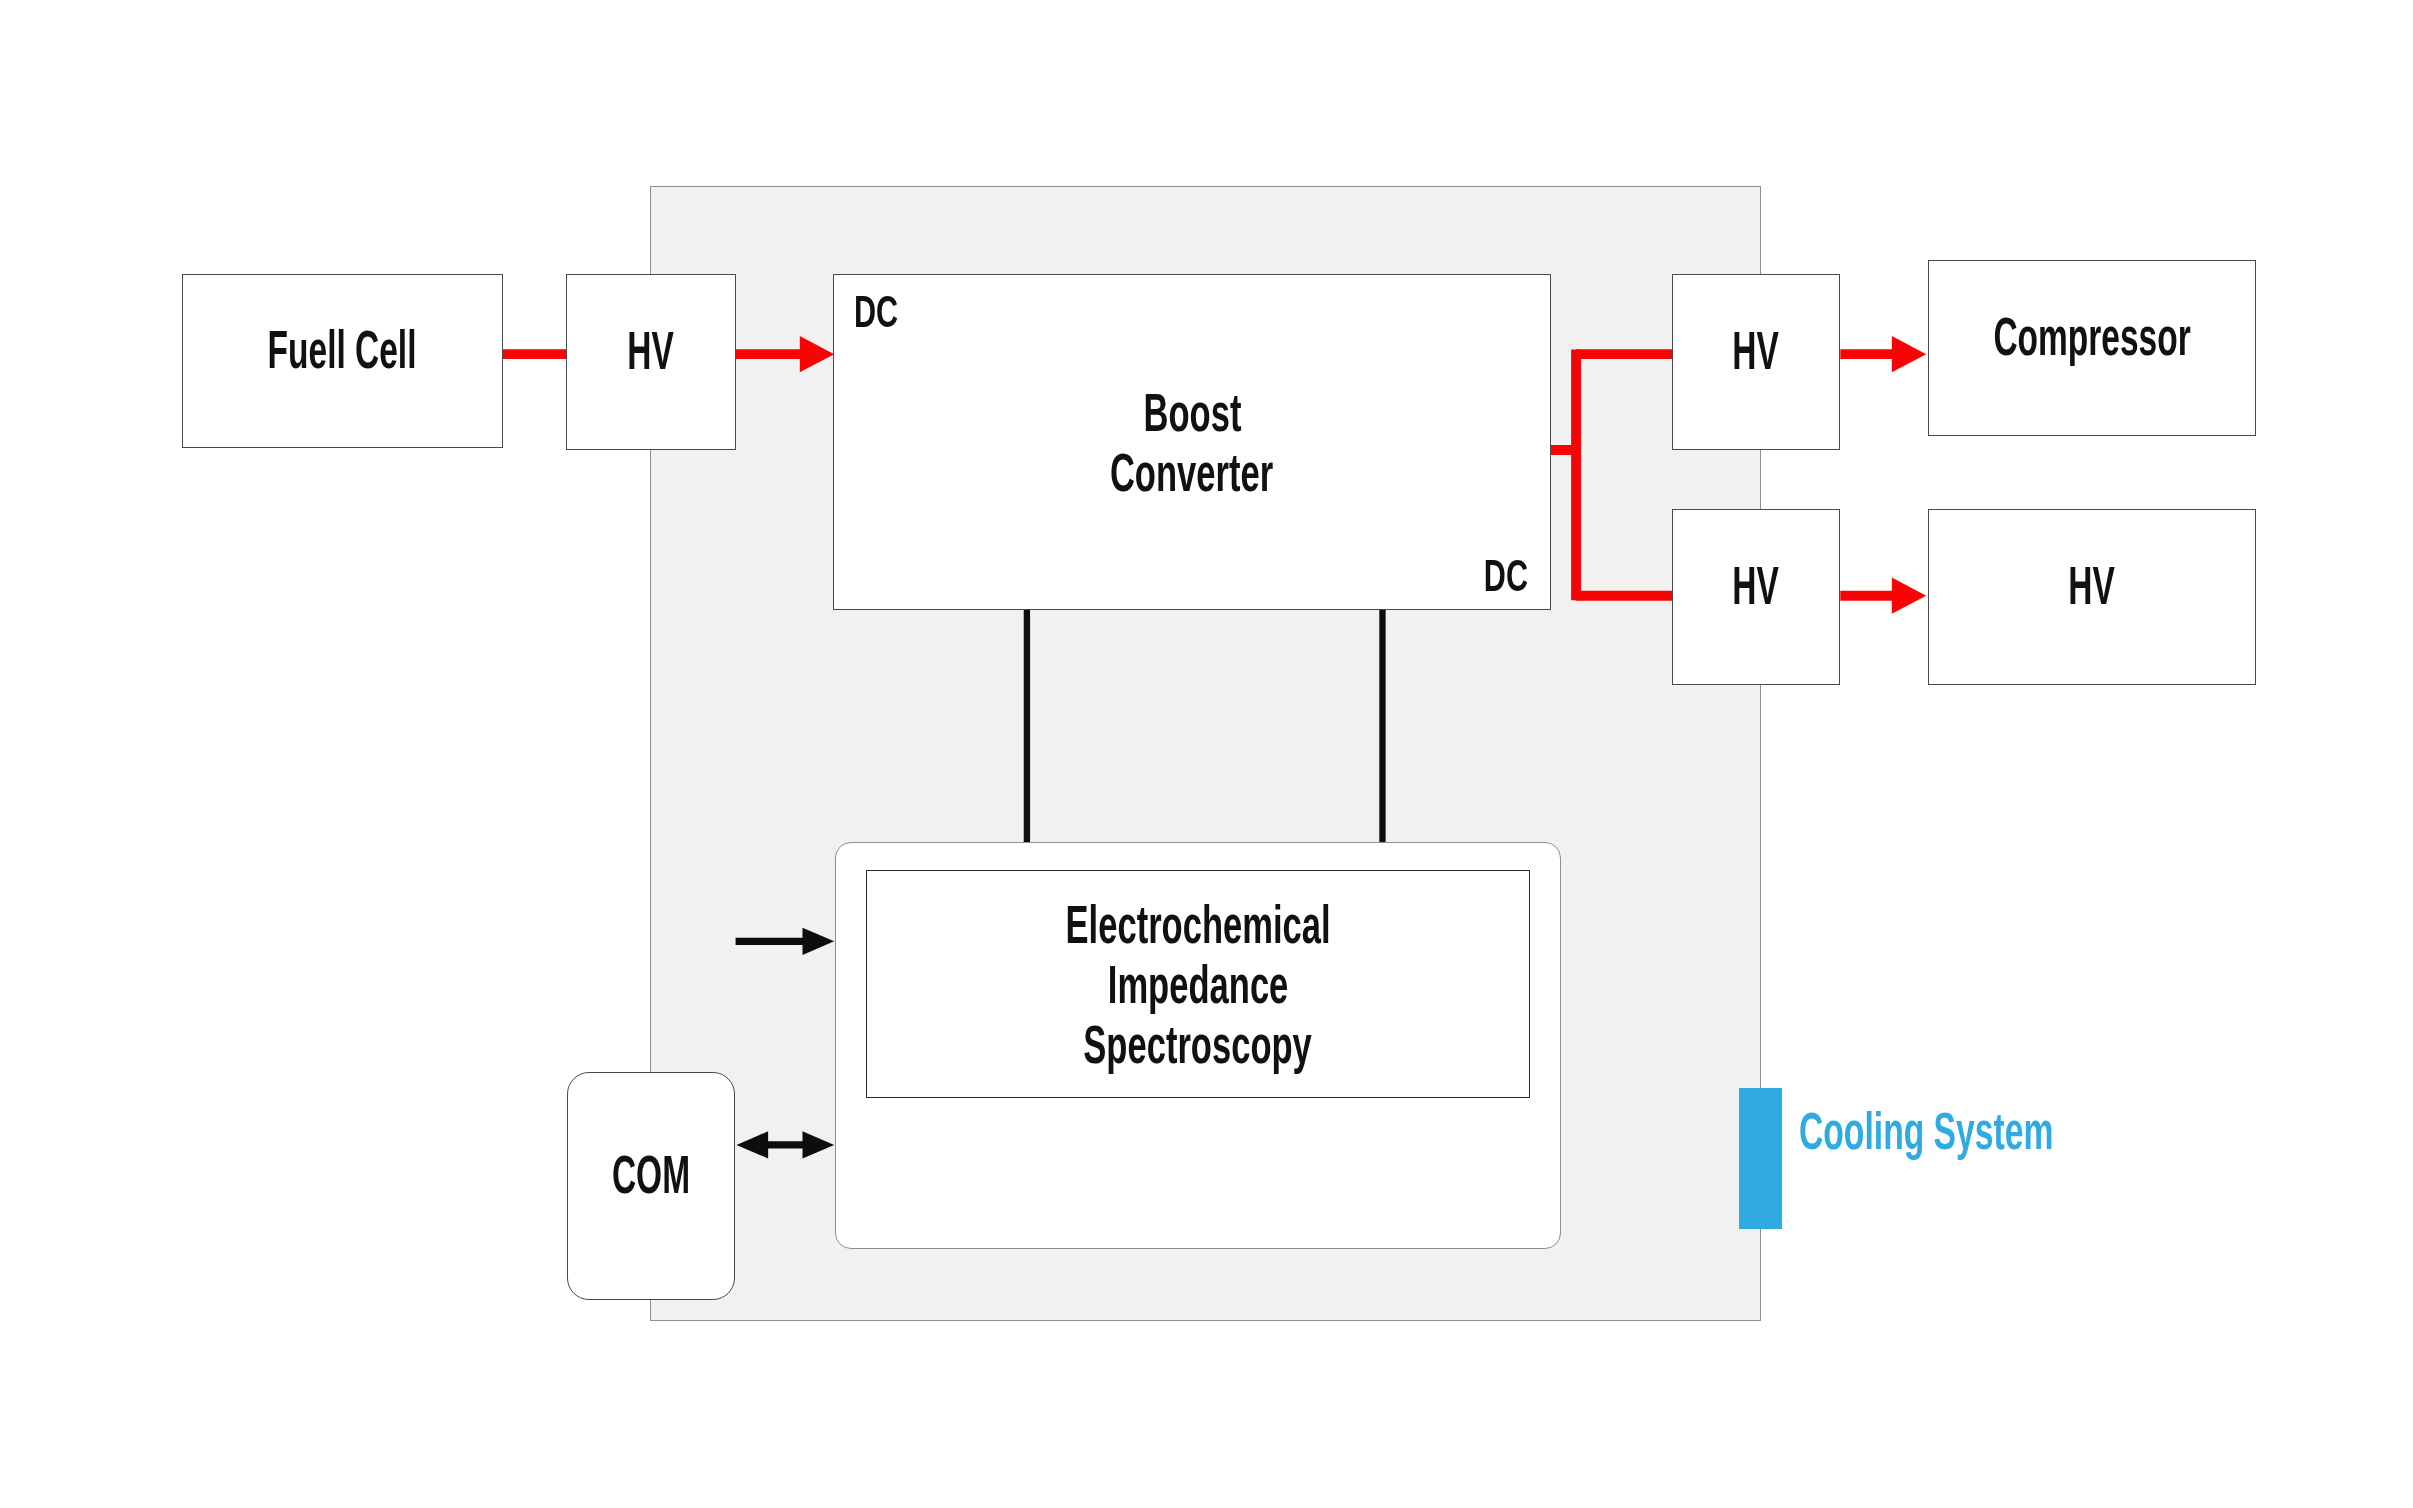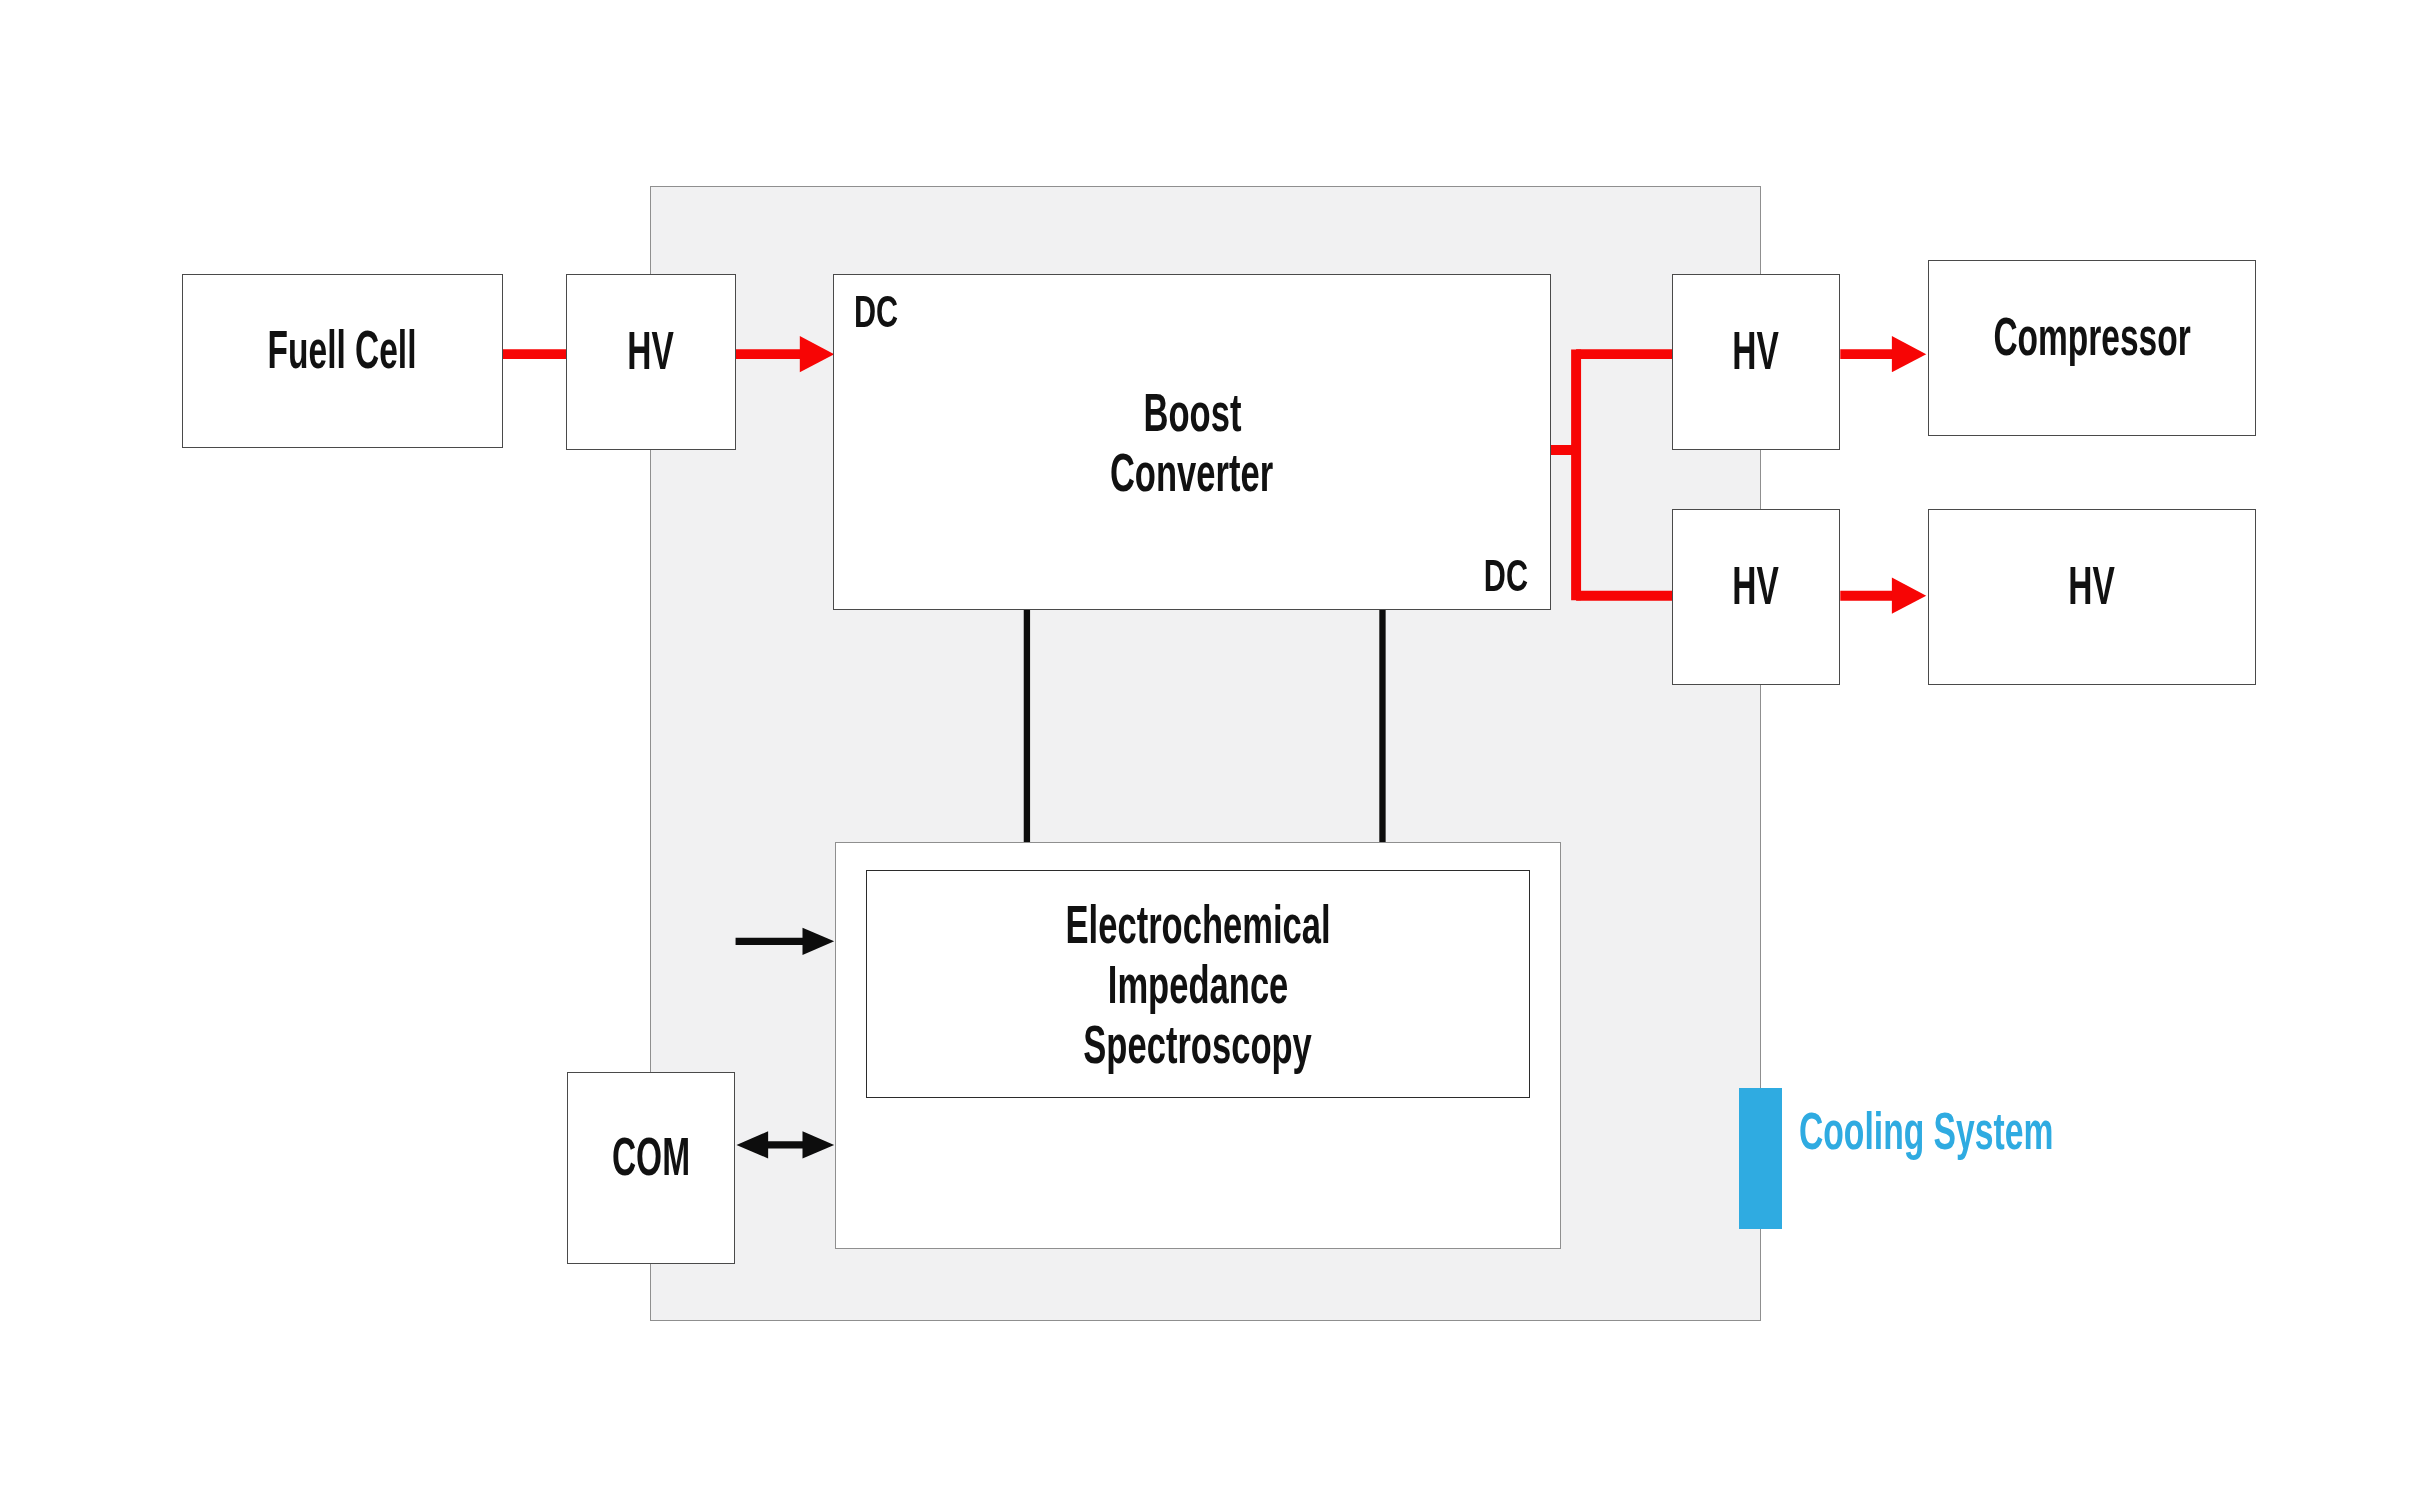--- a/index.html
+++ b/index.html
@@ -54,22 +54,22 @@
   }
   
   .fuel-cell   { left: 158px;  top: 274px;  width: 321px; height: 174px; margin-left: 24px; }
   .hv-in       { left: 566px;  top: 274px;  width: 170px; height: 176px; }
   .boost       { left: 833px;  top: 274px;  width: 718px; height: 336px; padding-bottom: 0; flex-direction: column; }
   .hv-comp     { left: 1672px; top: 274px;  width: 168px; height: 176px; }
   .compressor  { left: 1928px; top: 260px;  width: 328px; height: 176px; }
   .hv-mid      { left: 1672px; top: 509px;  width: 168px; height: 176px; }
   .hv-out      { left: 1928px; top: 509px;  width: 328px; height: 176px; }
   .lv          { left: 567px;  top: 842px;  width: 168px; height: 176px; }
-  .com         { left: 567px;  top: 1072px; width: 168px; height: 192px; }
-  .eis-outer   { left: 835px;  top: 842px;  width: 726px; height: 407px; padding: 0; align-items: flex-start; justify-content: flex-start; }
+  .com         { left: 567px;  top: 1072px; width: 168px; height: 228px; border-radius: 22px; }
+  .eis-outer   { left: 835px;  top: 842px;  width: 726px; height: 407px; padding: 0; align-items: flex-start; justify-content: flex-start; border-radius: 16px; }
   .eis-inner   {
     position: absolute;
     left: 30px; top: 27px;
     width: 664px; height: 228px;
     border: 1.8px solid #2b2b2b;
     box-sizing: border-box;
     background: #ffffff;
     display: flex;
     flex-direction: column;
     align-items: center;

